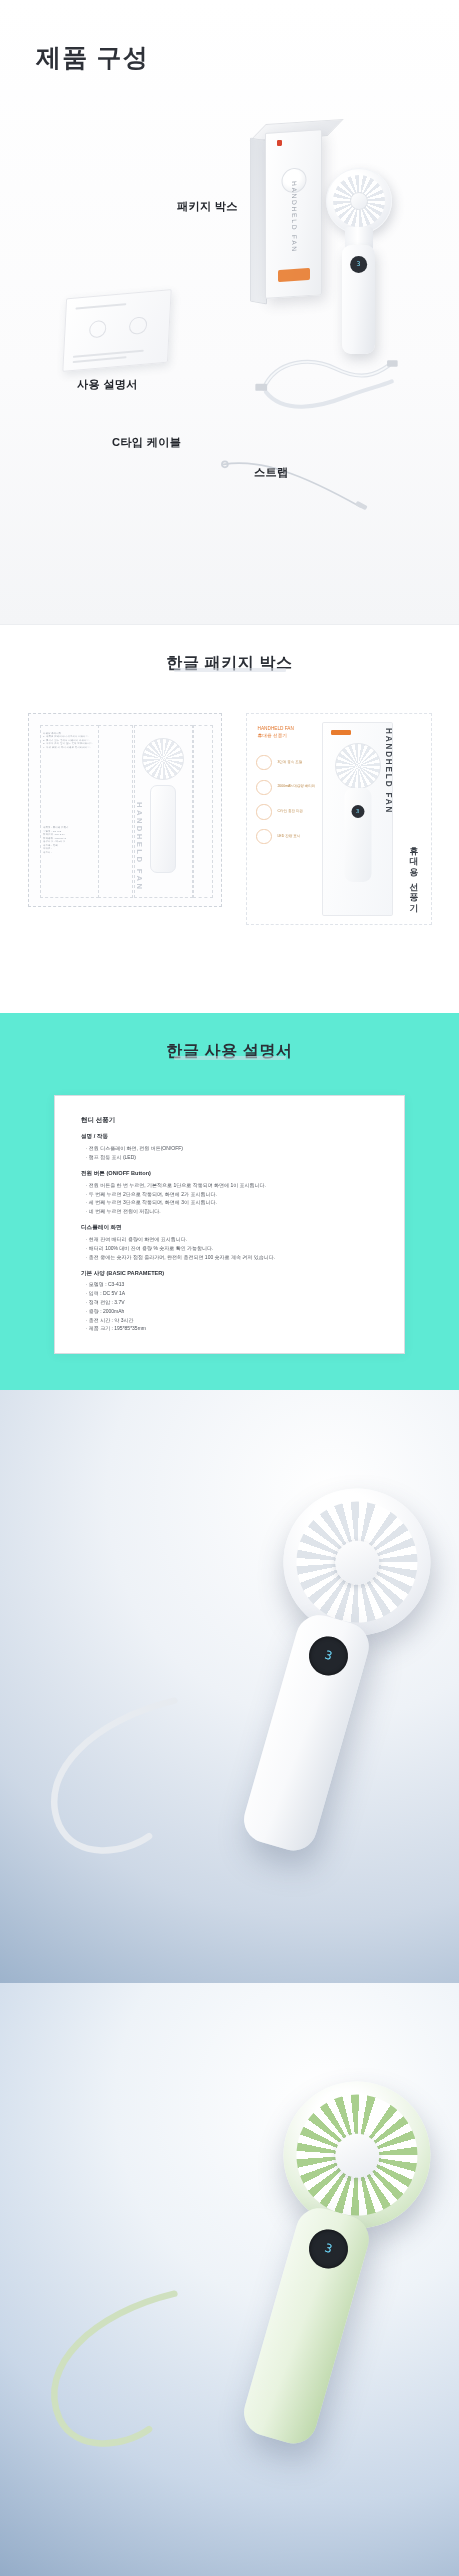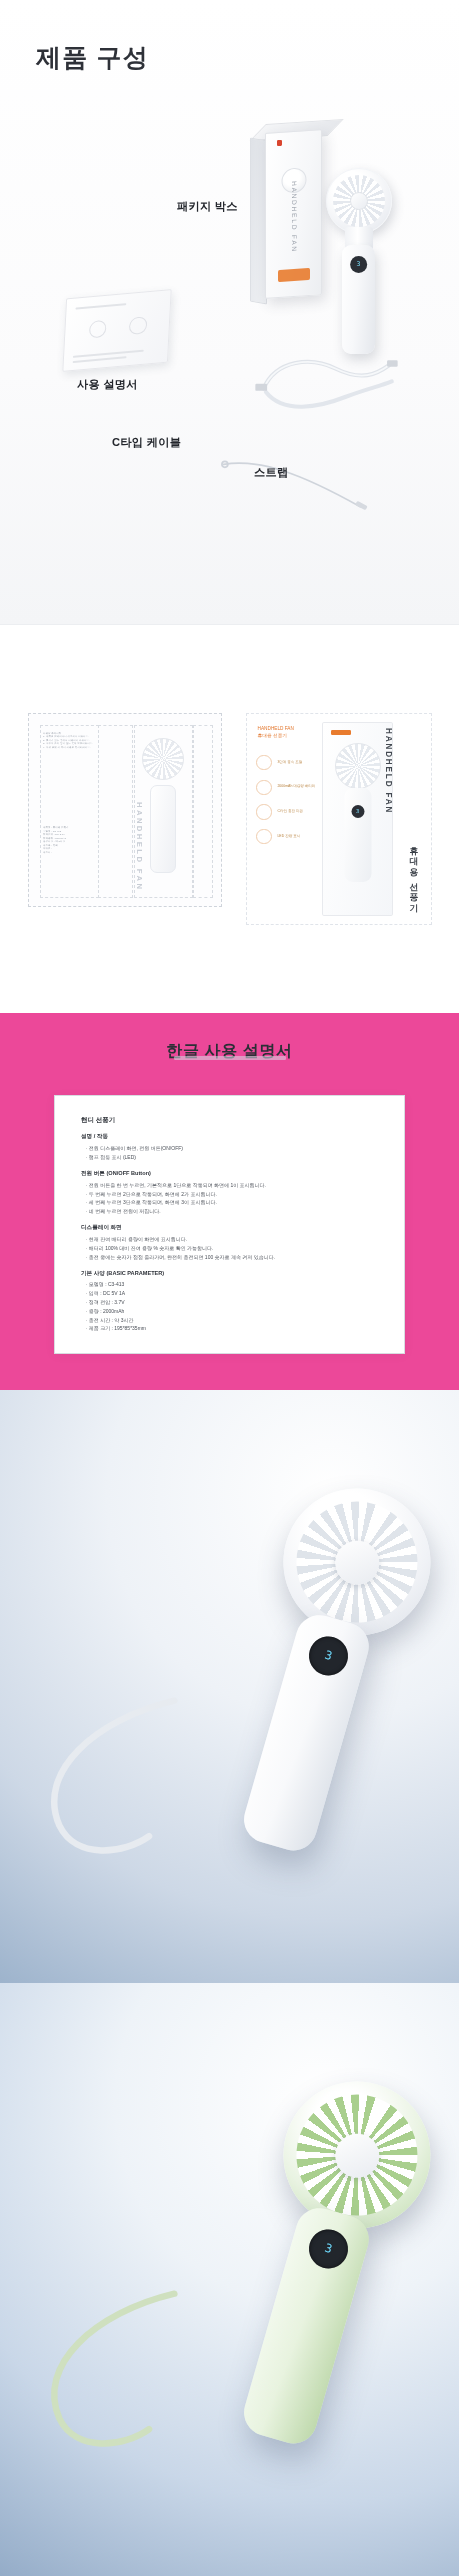--- a/index.html
+++ b/index.html
@@ -304,21 +304,21 @@
     font-size: 3.5px;
     color: #b8823f;
     white-space: nowrap;
   }
 
   
   .sec-manual {
     position: relative;
     width: 459px;
     height: 377px;
-    background: #ec4899;
+    background: #5eead4;
   }
   .manual-paper {
     position: absolute;
     left: 54px; top: 82px;
     width: 351px; height: 259px;
     background: #ffffff;
     border: 0.6px solid #d9dce1;
     box-shadow: 0 2.4px 9.4px rgba(60,70,90,0.07);
     padding: 20px 26px;
   }
@@ -466,20 +466,24 @@
       </svg>
     </div>
 
     <div class="label lbl-box">패키지 박스</div>
     <div class="label lbl-manual">사용 설명서</div>
     <div class="label lbl-cable">C타입 케이블</div>
     <div class="label lbl-strap">스트랩</div>
   </section>
 
   <section class="sec-pkgbox">
+    <div class="sec-heading">
+      <span>한글 패키지 박스</span>
+      <span class="underline"></span>
+    </div>
 
     <div class="dieline">
       <div class="panel" style="left:10.6px; top:10.6px; width:59px; height:173px;"></div>
       <div class="panel" style="left:69px; top:10.6px; width:35px; height:173px;"></div>
       <div class="panel" style="left:105px; top:10.6px; width:59px; height:173px;"></div>
       <div class="panel" style="left:164px; top:10.6px; width:20px; height:173px;"></div>
 
       <div class="tiny-text" style="left:14px; top:112px; width:52px; white-space:pre-line;">제품명 : 휴대용 선풍기
 모델명 : C3-413
 정격전압 : DC 3.7V

